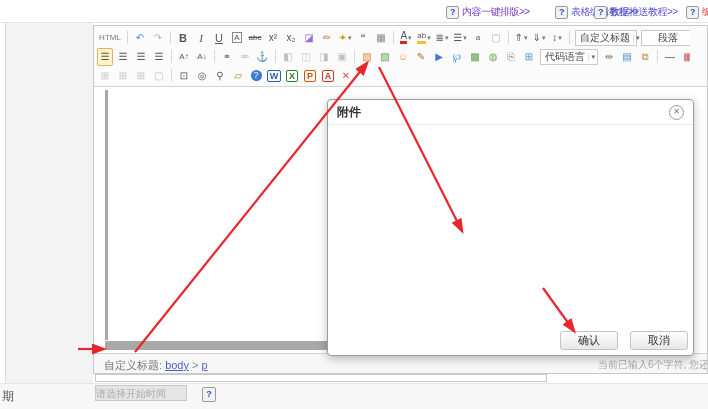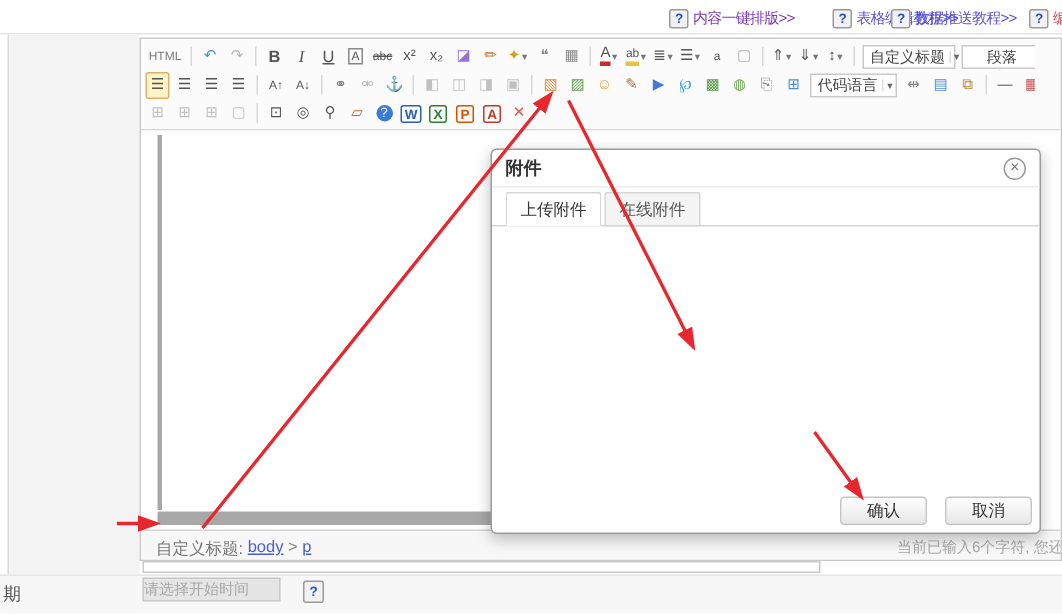--- a/index.html
+++ b/index.html
@@ -370,24 +370,20 @@
 <div class="bottom-strip"></div>
 <div class="form-label">期</div>
 <input class="time-input" type="text" placeholder="请选择开始时间" style="">
 <div class="form-help">?</div>
 
 <div class="modal">
   <div class="modal-hd">
     <span class="modal-title">附件</span>
     <span class="modal-close">✕</span>
   </div>
-  <div class="modal-tabs">
-    <span class="tab active">上传附件</span>
-    <span class="tab">在线附件</span>
-  </div>
   <div class="modal-ft">
     <div class="mbtn">确认</div>
     <div class="mbtn">取消</div>
   </div>
 </div>
 
 <svg id="arrows">
   <defs>
     <marker id="ah" markerWidth="7" markerHeight="7" refX="5.5" refY="2.5" orient="auto">
       <path id="ah-path" d="M0,0 L7,2.5 L0,5 Z" fill="#e8262d"></path>

